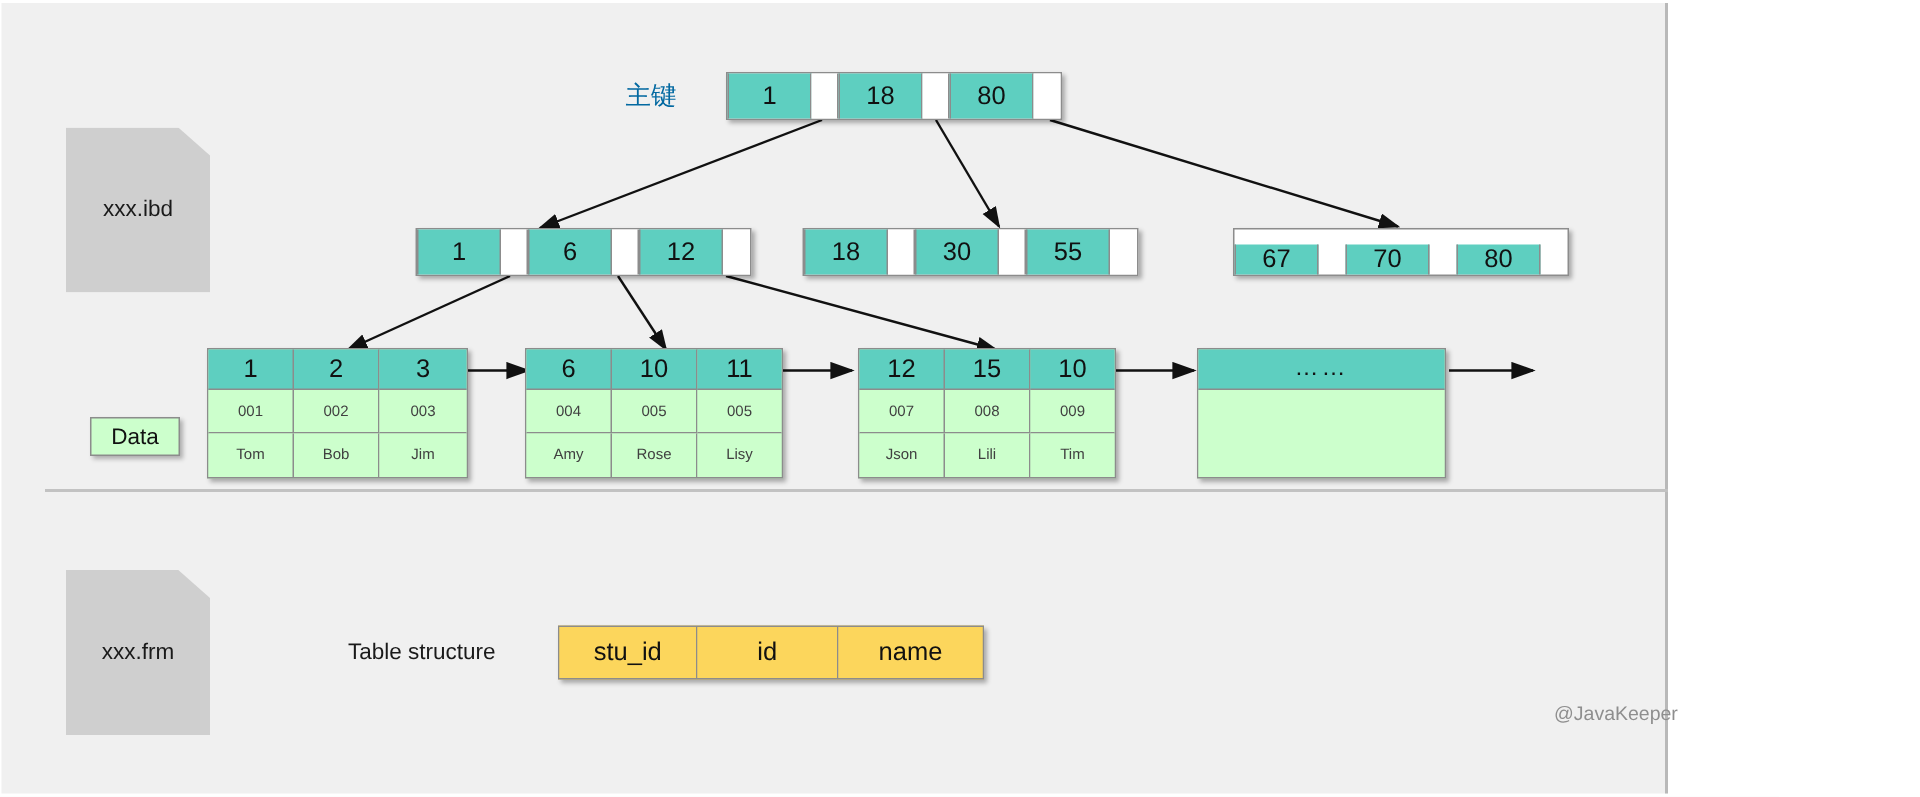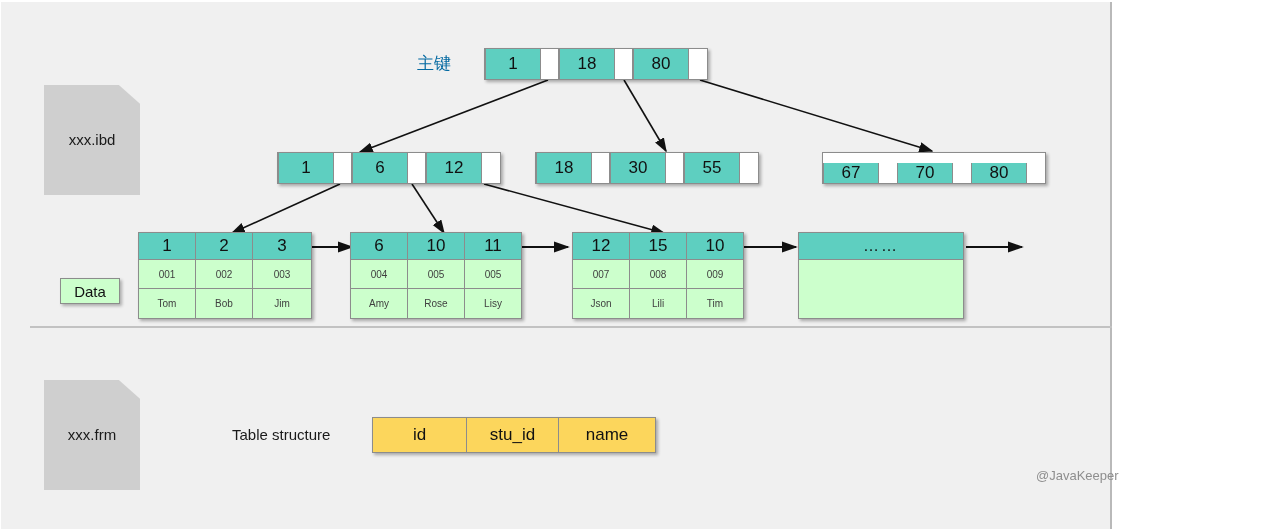--- a/index.html
+++ b/index.html
@@ -333,20 +333,20 @@
     </div>
   </div>
 
   <div class="leaf-ellipsis" style="left:798px; top:232px; width:166px;">
     <div class="e-head">……</div>
     <div class="e-body"></div>
   </div>
 
   <div class="plain-label" style="left:232px; top:426px;">Table structure</div>
   <div class="struct-table" style="left:372px; top:417px;">
+    <div class="col" style="width:92px;">stu_id</div>
     <div class="col" style="width:94px;">id</div>
-    <div class="col" style="width:92px;">stu_id</div>
     <div class="col" style="width:96px;">name</div>
   </div>
 
   <div class="watermark" style="left:1036px; top:468px;">@JavaKeeper</div>
 
 </div>
 
 </body></html>

